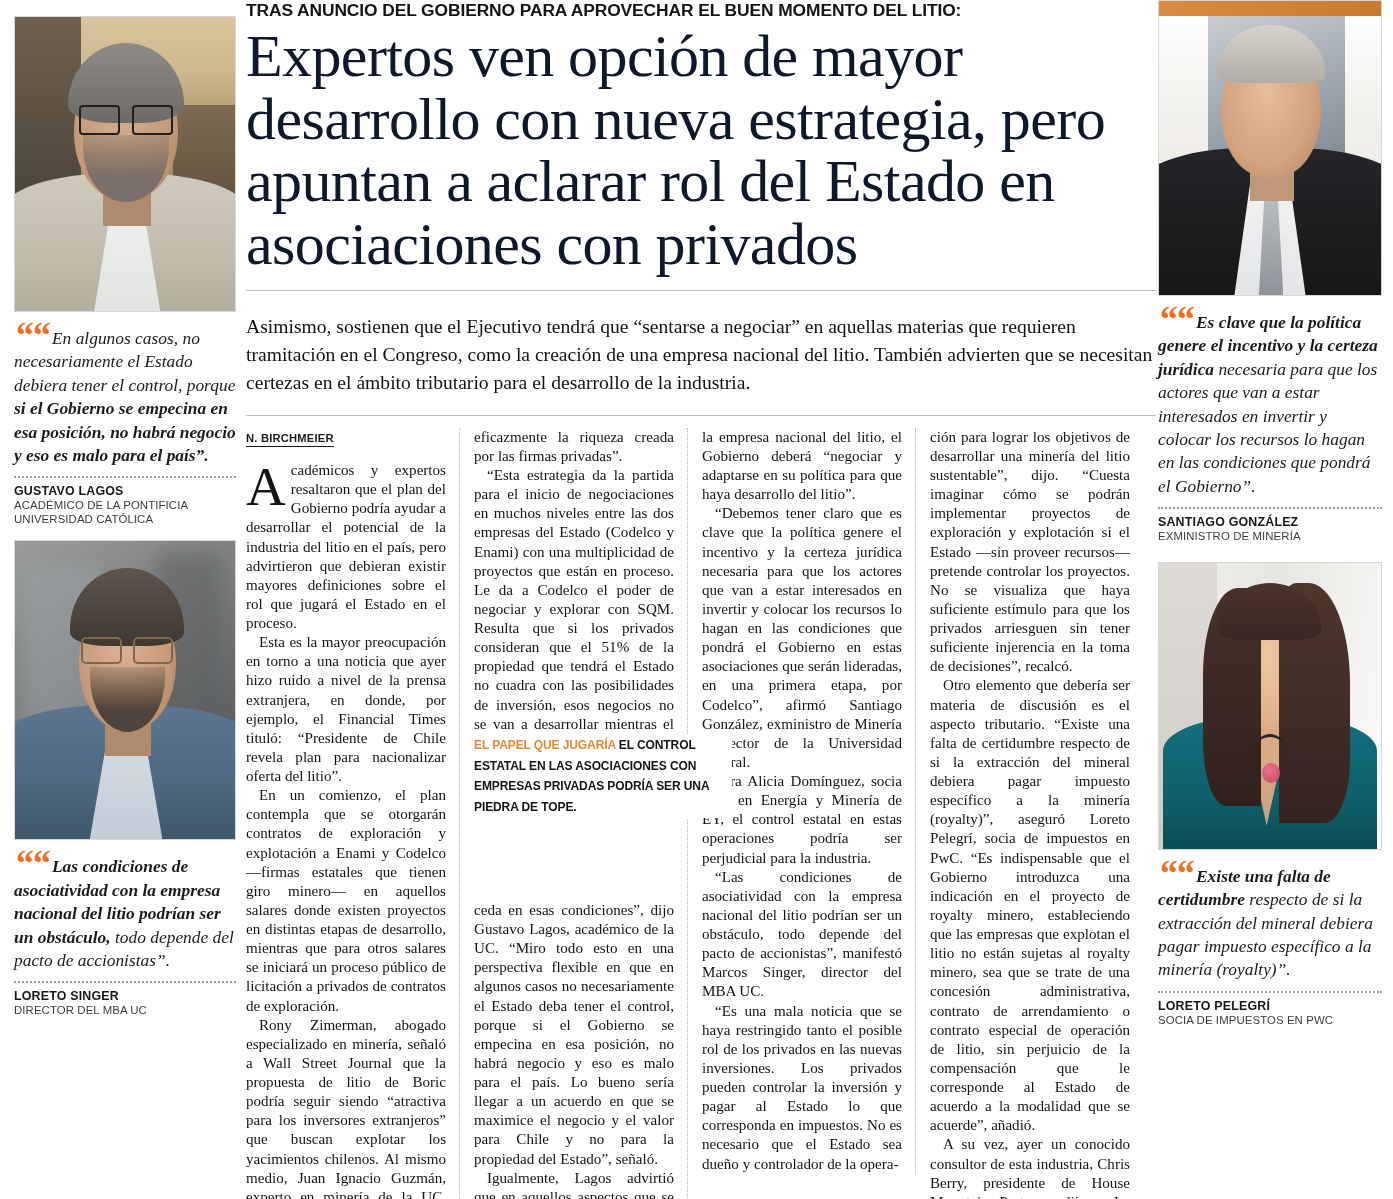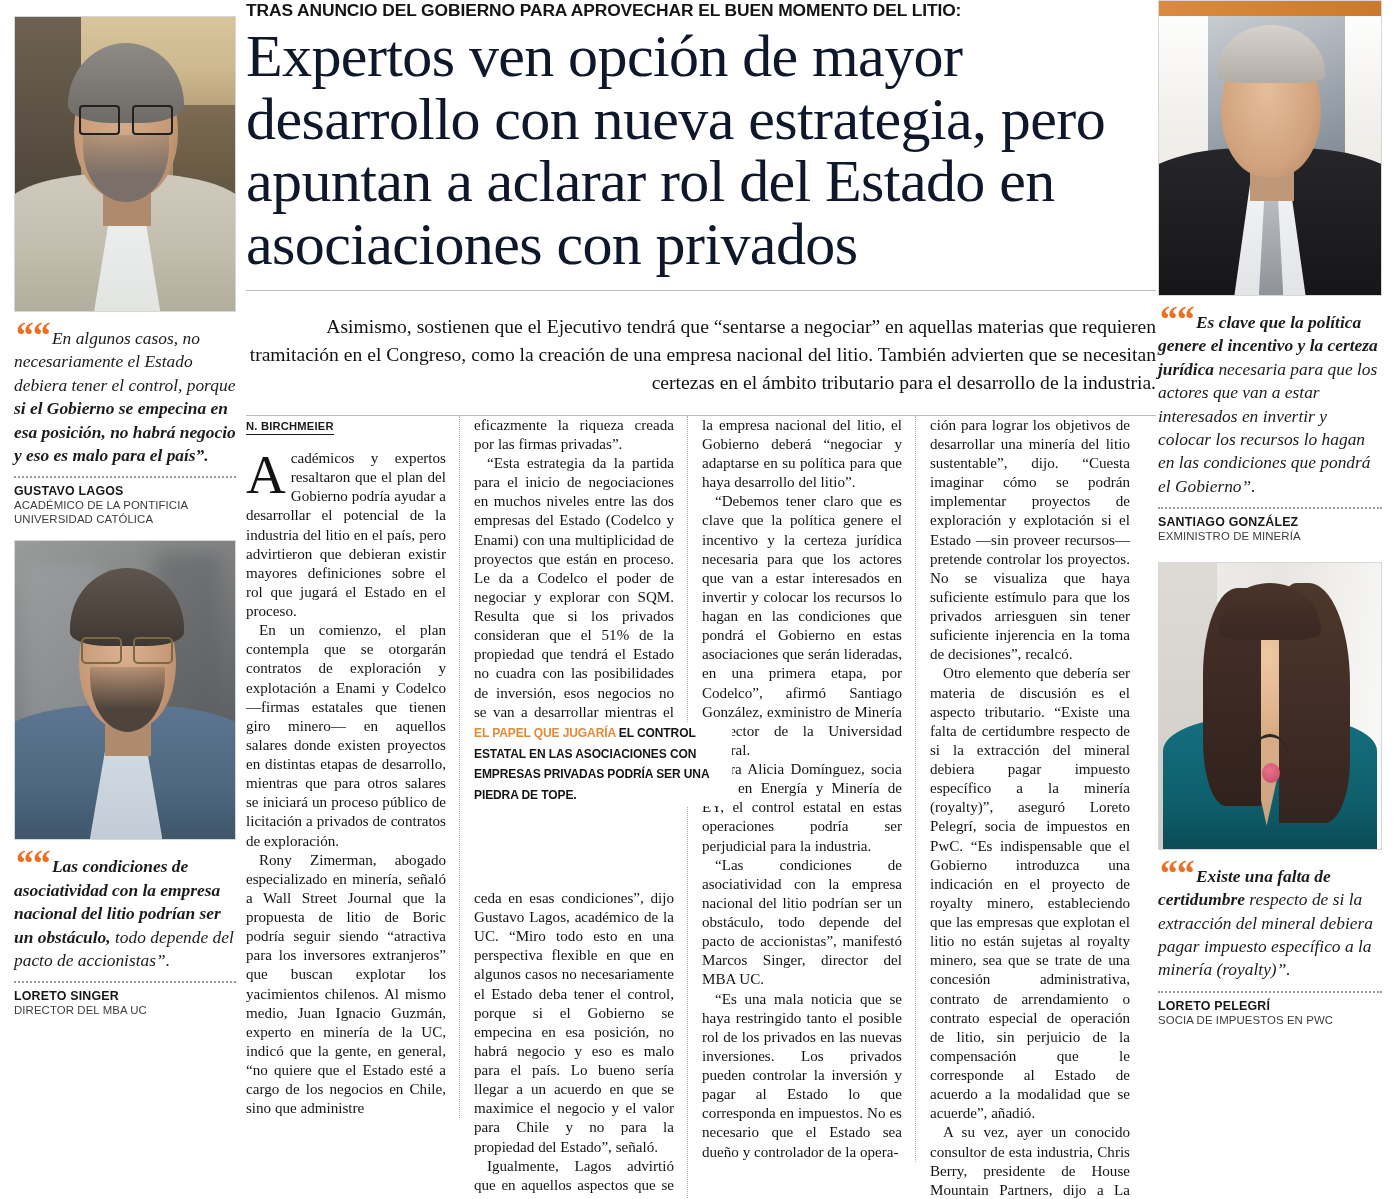--- a/index.html
+++ b/index.html
@@ -160,29 +160,29 @@
             letter-spacing: .1px; text-transform: uppercase; margin-top: 1px; }
 
   
   .kicker { font-family: "Liberation Sans", sans-serif; font-weight: 700;
             font-size: 17.4px; letter-spacing: -0.1px; color: #141414;
             }
   .headline { font-family: "Liberation Serif", serif; font-weight: 400;
               font-size: 60px; line-height: 1.045; color: #0f172a;
               margin-top: 4px; letter-spacing: -0.6px; }
   .standfirst { font-family: "Liberation Serif", serif; font-size: 19.6px;
-                line-height: 1.43; color: #121212; margin-top: 22px; text-align: right; }
+                line-height: 1.43; color: #121212; margin-top: 22px; }
   .hr-thin { border-top: 1px solid #bdbdbd; margin-top: 14px; }
 
   
   .byline { font-family: "Liberation Sans", sans-serif; font-weight: 700;
             font-size: 11.2px; letter-spacing: .2px; color: #1a1a1a;
             border-bottom: 1.5px solid #1a1a1a; display: inline-block;
             padding-bottom: 1px; margin-bottom: 14px; }
-  .cols { position: relative; }
+  .cols { position: relative; margin-top: 12px; }
   .col { position: absolute; top: 0; width: 200px;
          font-family: "Liberation Serif", serif; font-size: 15.1px;
          line-height: 1.268; text-align: justify; color: #131313;
          hyphens: auto; }
   .col p { text-indent: 13px; }
   .col p.noind { text-indent: 0; }
   .col p + p { margin-top: 0; }
   .col .divider { position: absolute; top: 0; right: -14px; height: 100%;
                   border-right: 1px dotted #b0b0b0; }
   .col1 { left: 0; }   .col2 { left: 228px; }
@@ -316,20 +316,21 @@
     <div class="hr-thin"></div>
     <div class="standfirst">Asimismo, sostienen que el Ejecutivo tendrá que “sentarse a negociar” en aquellas materias que requieren tramitación en el Congreso, como la creación de una empresa nacional del litio. También advierten que se necesitan certezas en el ámbito tributario para el desarrollo de la industria.</div>
     <div class="hr-thin" style="margin-top:18px"></div>
 
     <div class="cols" style="height:760px">
 
       <div class="col col1">
         <div class="divider"></div>
         <span class="byline">N. BIRCHMEIER</span>
         <p class="dropcap noind">Académicos y expertos resaltaron que el plan del Gobierno podría ayudar a desarrollar el potencial de la industria del litio en el país, pero advirtieron que debieran existir mayores definiciones sobre el rol que jugará el Estado en el proceso.</p>
+        <p>Esta es la mayor preocupación en torno a una noticia que ayer hizo ruido a nivel de la prensa extranjera, en donde, por ejemplo, el Financial Times tituló: “Presidente de Chile revela plan para nacionalizar oferta del litio”.</p>
         <p>En un comienzo, el plan contempla que se otorgarán contratos de exploración y explotación a Enami y Codelco —firmas estatales que tienen giro minero— en aquellos salares donde existen proyectos en distintas etapas de desarrollo, mientras que para otros salares se iniciará un proceso público de licitación a privados de contratos de exploración.</p>
         <p>Rony Zimerman, abogado especializado en minería, señaló a Wall Street Journal que la propuesta de litio de Boric podría seguir siendo “atractiva para los inversores extranjeros” que buscan explotar los yacimientos chilenos. Al mismo medio, Juan Ignacio Guzmán, experto en minería de la UC, indicó que la gente, en general, “no quiere que el Estado esté a cargo de los negocios en Chile, sino que administre</p>
       </div>
 
       <div class="col col2">
         <div class="divider"></div>
         <p class="noind">eficazmente la riqueza creada por las firmas privadas”.</p>
         <p>“Esta estrategia da la partida para el inicio de negociaciones en muchos niveles entre las dos empresas del Estado (Codelco y Enami) con una multiplicidad de proyectos que están en proceso. Le da a Codelco el poder de negociar y explorar con SQM. Resulta que si los privados consideran que el 51% de la propiedad que tendrá el Estado no cuadra con las posibilidades de inversión, esos negocios no se van a desarrollar mientras el Estado no</p>
         <div style="height:148px"></div>
         <p class="noind">ceda en esas condiciones”, dijo Gustavo Lagos, académico de la UC. “Miro todo esto en una perspectiva flexible en que en algunos casos no necesariamente el Estado deba tener el control, porque si el Gobierno se empecina en esa posición, no habrá negocio y eso es malo para el país. Lo bueno sería llegar a un acuerdo en que se maximice el negocio y el valor para Chile y no para la propiedad del Estado”, señaló.</p>

